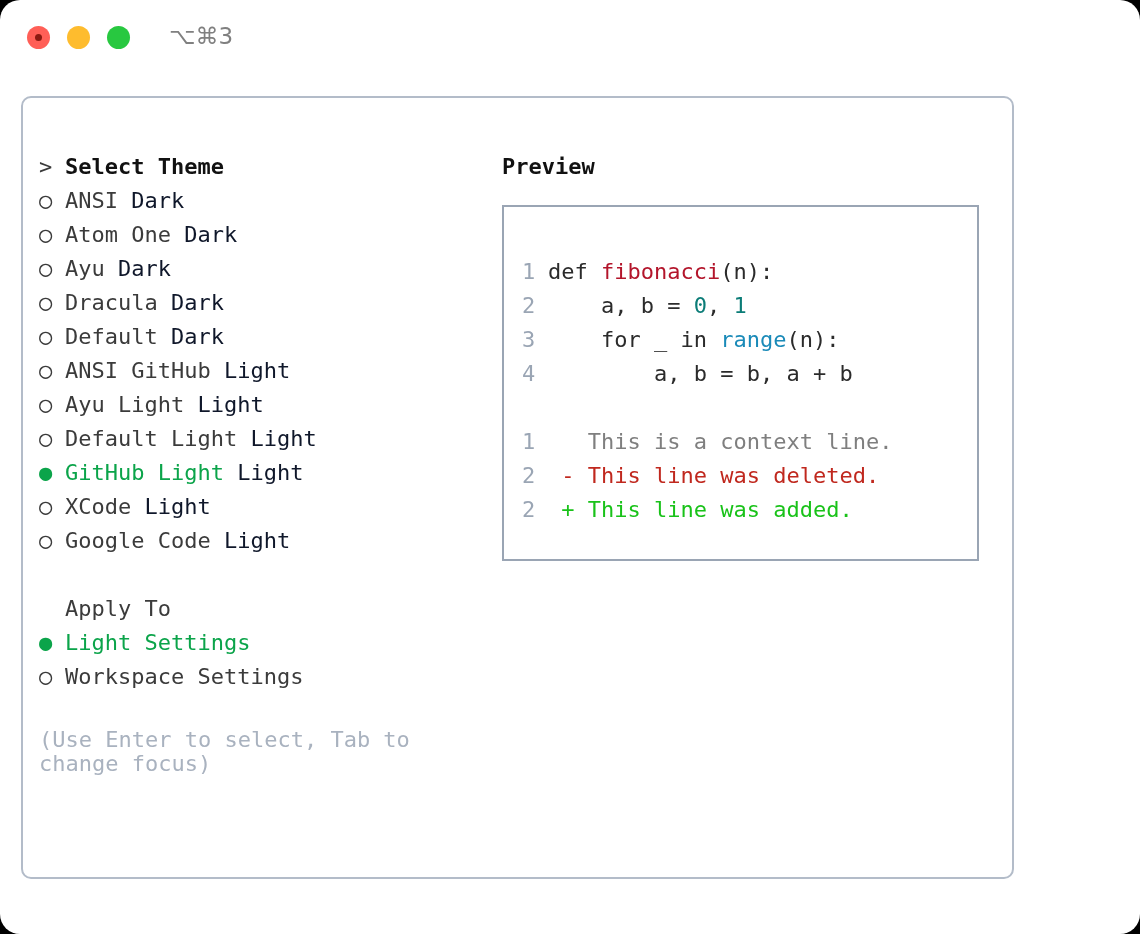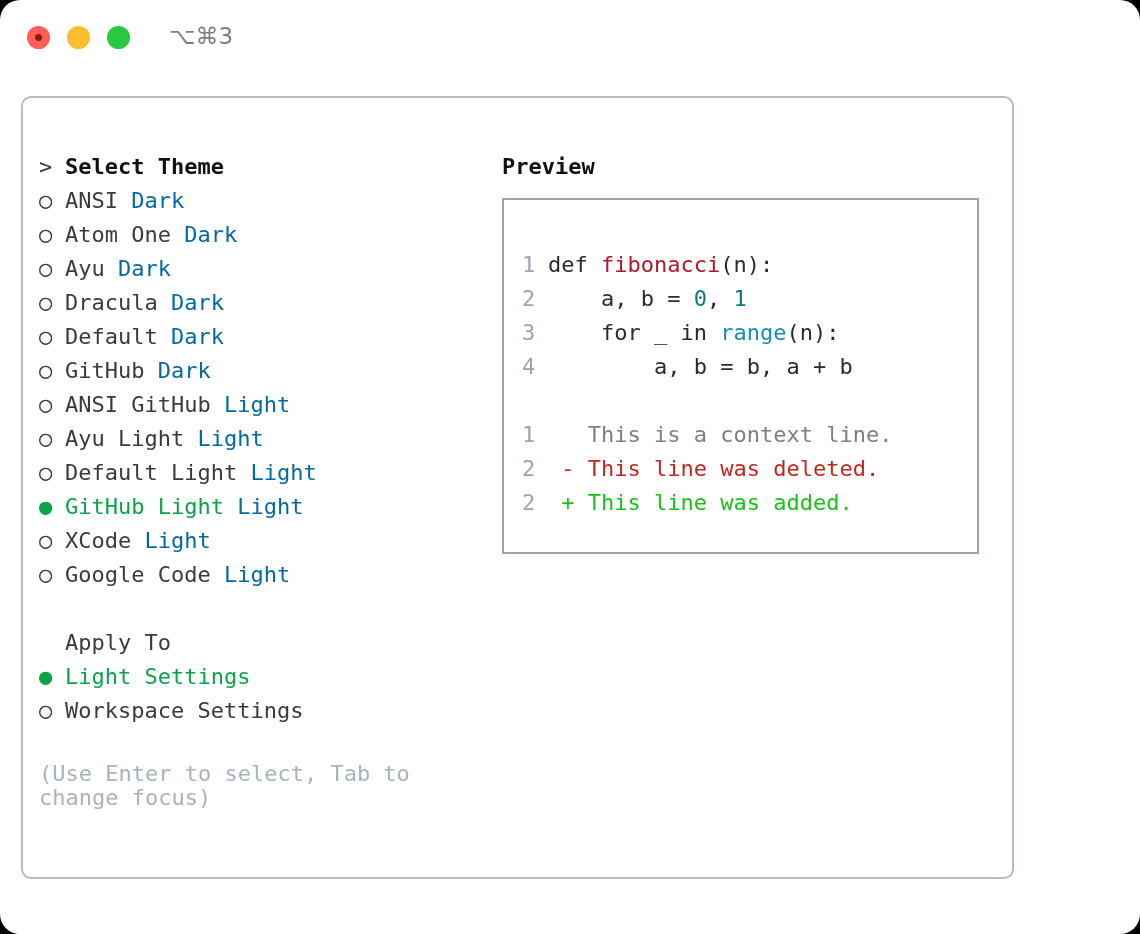--- a/index.html
+++ b/index.html
@@ -102,21 +102,21 @@
     font-size: 22px;
   }
   .marker {
     display: inline-block;
     width: 26px;
     color: #3b3b3b;
   }
   .marker.blank { color: transparent; }
   .name { color: #3b3b3b; }
   .tag {
-    color: #0369a1;
+    color: #0f172a;
     margin-top: 40px;
   }
   .row.selected .name,
   .row.selected .marker { color: #0ba44a; }
   .spacer { height: 34px; }
   .hint {
     font-size: 22px;
     line-height: 24px;
     color: #a9b2bf;
     width: 420px;
@@ -127,21 +127,21 @@
     position: absolute;
     left: 479px;
     top: 52px;
     width: 490px;
   }
   .preview-title {
     font-size: 22px;
     font-weight: bold;
     color: #111111;
     line-height: 34px;
-    margin-bottom: 14px;
+    margin-bottom: 21px;
   }
   .code-box {
     border: 2px solid #9aa5b4;
     box-sizing: border-box;
     width: 477px;
     height: 356px;
     background: #ffffff;
     padding: 48px 0 0 18px;
   }
   .code-line {
@@ -187,21 +187,20 @@
         <div class="row">
           <span class="marker">&gt;</span><span class="hdr">Select Theme</span>
         </div>
 
         <div id="theme-list">
             <div class="row"><span class="marker">○</span><span class="name">ANSI</span><span class="tag"> Dark</span></div>
             <div class="row"><span class="marker">○</span><span class="name">Atom One</span><span class="tag"> Dark</span></div>
             <div class="row"><span class="marker">○</span><span class="name">Ayu</span><span class="tag"> Dark</span></div>
             <div class="row"><span class="marker">○</span><span class="name">Dracula</span><span class="tag"> Dark</span></div>
             <div class="row"><span class="marker">○</span><span class="name">Default</span><span class="tag"> Dark</span></div>
-            <div class="row"><span class="marker">○</span><span class="name">GitHub</span><span class="tag"> Dark</span></div>
             <div class="row"><span class="marker">○</span><span class="name">ANSI GitHub</span><span class="tag"> Light</span></div>
             <div class="row"><span class="marker">○</span><span class="name">Ayu Light</span><span class="tag"> Light</span></div>
             <div class="row"><span class="marker">○</span><span class="name">Default Light</span><span class="tag"> Light</span></div>
             <div class="row selected"><span class="marker">●</span><span class="name">GitHub Light</span><span class="tag"> Light</span></div>
             <div class="row"><span class="marker">○</span><span class="name">XCode</span><span class="tag"> Light</span></div>
             <div class="row"><span class="marker">○</span><span class="name">Google Code</span><span class="tag"> Light</span></div>
           </div>
 
         <div class="spacer"></div>
 

